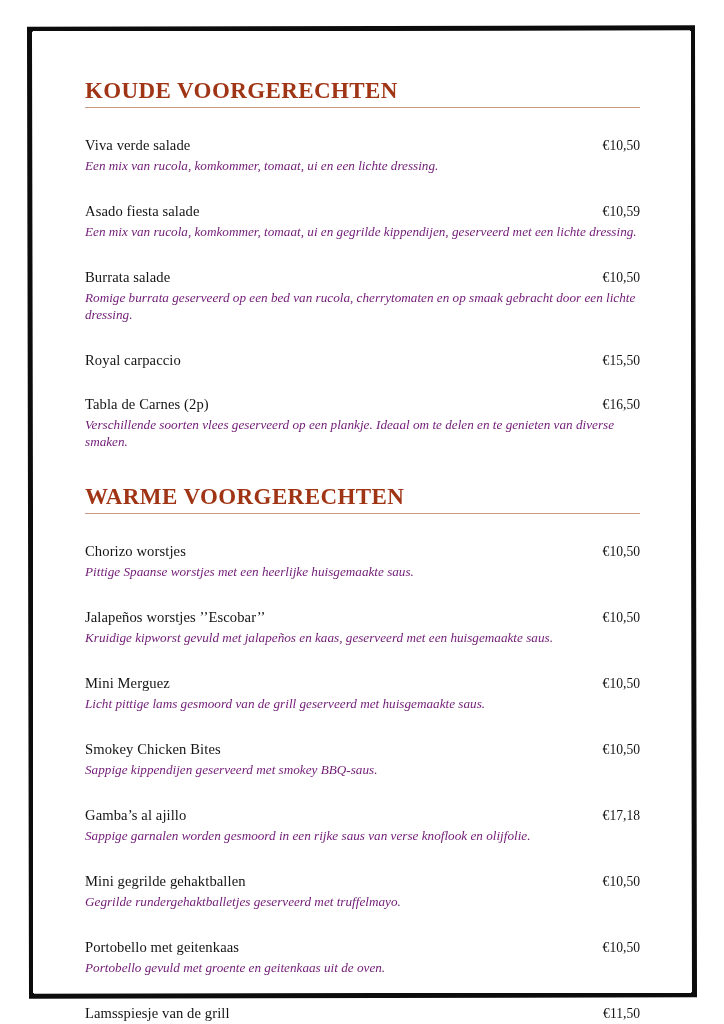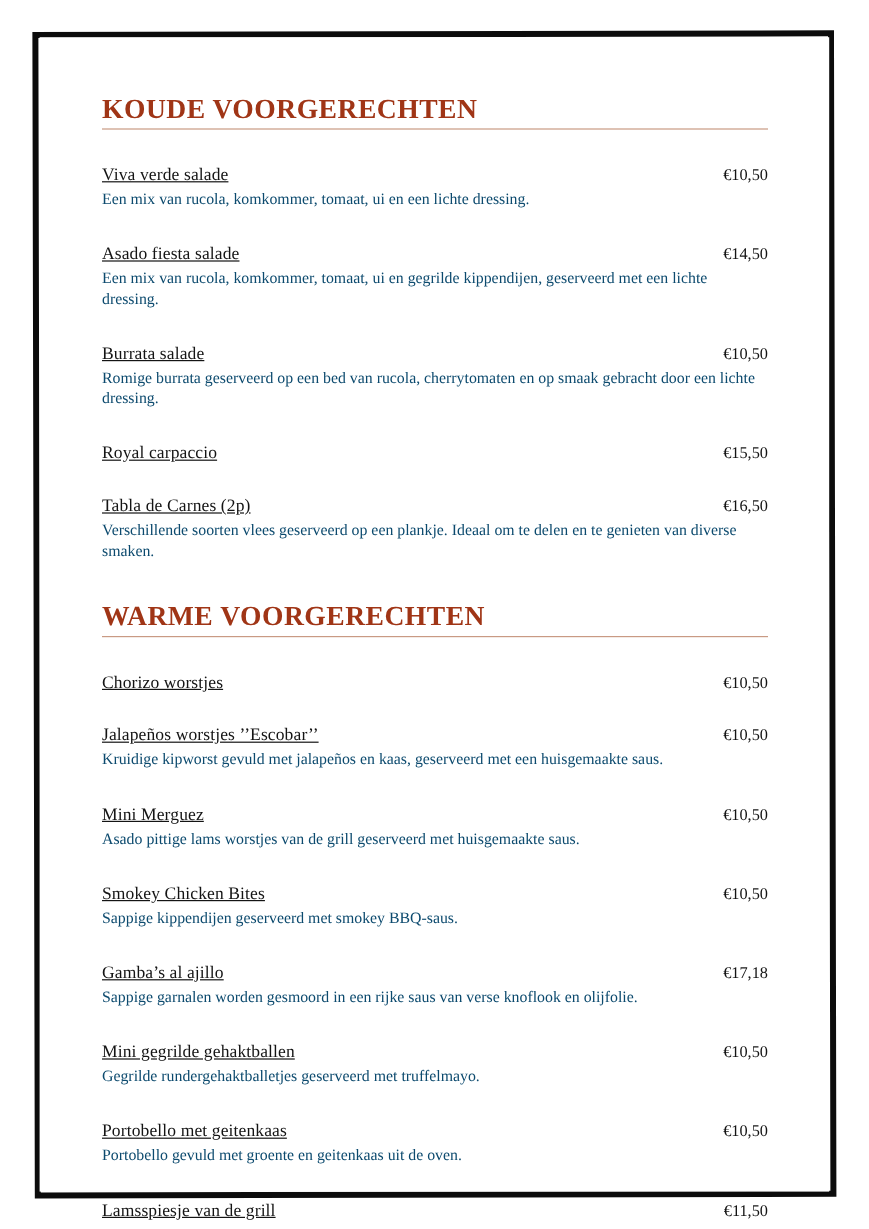--- a/index.html
+++ b/index.html
@@ -85,34 +85,34 @@
     display: flex;
     align-items: baseline;
     justify-content: space-between;
     padding: 3px 0 1px 0;
   }
   .item-name {
     font-size: 14.6px;
     line-height: 18px;
     color: #141414;
     letter-spacing: 0.1px;
-    text-decoration: underline;
   }
   .item-price {
     font-size: 13.6px;
     line-height: 18px;
     color: #141414;
     white-space: nowrap;
     padding-left: 16px;
     margin-top: 20px;
   }
   .item-desc {
     font-size: 13.2px;
     line-height: 17px;
-    color: #0c4a6e;
+    font-style: italic;
+    color: #701a75;
     padding: 1px 0 4px 0;
     max-width: 552px;
   }
 </style>
 </head>
 <body>
 
 <div class="page">
   <div class="frame"></div>
   <div class="frame-inner"></div>
@@ -127,21 +127,21 @@
         <div class="item-row">
           <span class="item-name">Viva verde salade</span>
           <span class="item-price">€10,50</span>
         </div>
         <div class="item-desc">Een mix van rucola, komkommer, tomaat, ui en een lichte dressing.</div>
       </div>
 
       <div class="item">
         <div class="item-row">
           <span class="item-name">Asado fiesta salade</span>
-          <span class="item-price">€14,50</span>
+          <span class="item-price">€10,59</span>
         </div>
         <div class="item-desc">Een mix van rucola, komkommer, tomaat, ui  en gegrilde kippendijen, geserveerd met een lichte dressing.</div>
       </div>
 
       <div class="item">
         <div class="item-row">
           <span class="item-name">Burrata salade</span>
           <span class="item-price">€10,50</span>
         </div>
         <div class="item-desc">Romige burrata geserveerd op een bed van rucola, cherrytomaten en op smaak gebracht door een lichte dressing.</div>
@@ -165,36 +165,37 @@
 
     <div class="section">
       <h2 class="section-title">WARME VOORGERECHTEN</h2>
       <hr class="section-rule">
 
       <div class="item">
         <div class="item-row">
           <span class="item-name">Chorizo worstjes</span>
           <span class="item-price">€10,50</span>
         </div>
+        <div class="item-desc">Pittige Spaanse worstjes met een heerlijke huisgemaakte saus.</div>
       </div>
 
       <div class="item">
         <div class="item-row">
           <span class="item-name">Jalapeños worstjes ’’Escobar’’</span>
           <span class="item-price">€10,50</span>
         </div>
         <div class="item-desc">Kruidige kipworst gevuld met jalapeños en kaas, geserveerd met een huisgemaakte saus.</div>
       </div>
 
       <div class="item">
         <div class="item-row">
           <span class="item-name">Mini Merguez</span>
           <span class="item-price">€10,50</span>
         </div>
-        <div class="item-desc">Asado pittige lams worstjes van de grill geserveerd met huisgemaakte saus.</div>
+        <div class="item-desc">Licht pittige lams gesmoord van de grill geserveerd met huisgemaakte saus.</div>
       </div>
 
       <div class="item">
         <div class="item-row">
           <span class="item-name">Smokey Chicken Bites</span>
           <span class="item-price">€10,50</span>
         </div>
         <div class="item-desc">Sappige kippendijen geserveerd met smokey BBQ-saus.</div>
       </div>
 

